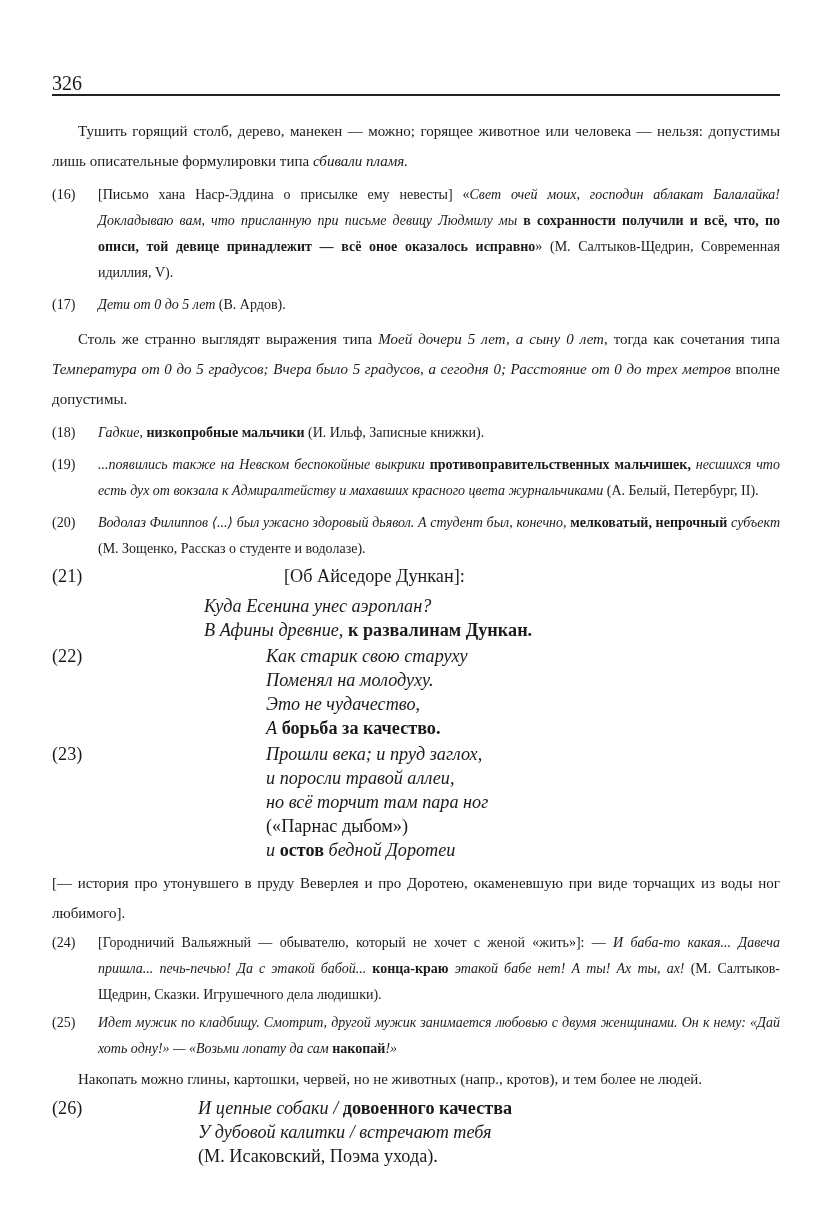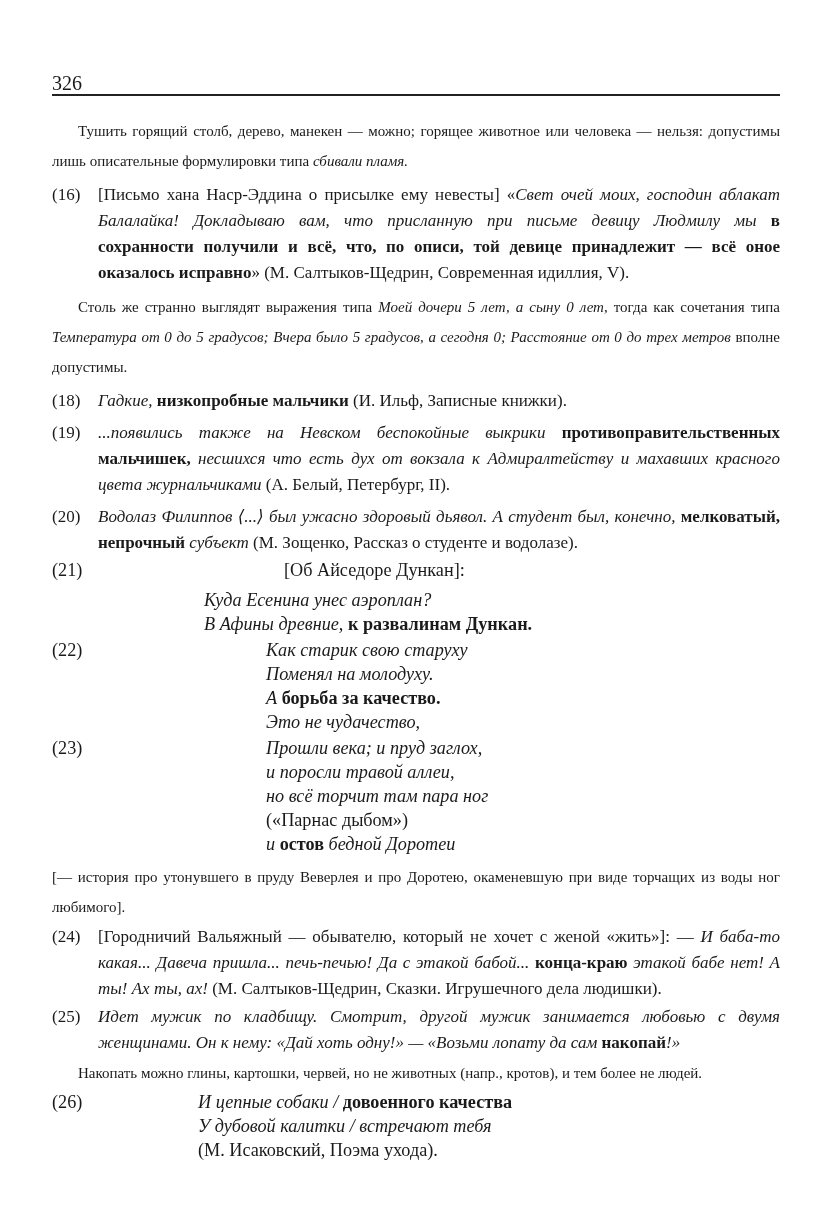--- a/index.html
+++ b/index.html
@@ -6,21 +6,21 @@
     body {
       width: 834px; height: 1230px; position: relative; overflow: hidden;
       font-family: "Liberation Serif", "DejaVu Serif", serif;
       color: #1a1a1a;
     }
     .page { position: absolute; left: 52px; top: 72px; width: 728px; }
     .header { position: relative; height: 22px; border-bottom: 2px solid #222; }
     .page-num { position: absolute; left: 0; top: 0; font-size: 20px; }
     .running-head { position: absolute; left: 0; right: 0; top: 0; text-align: center; font-style: italic; font-size: 16px; }
     .para { font-size: 15px; line-height: 30px; text-align: justify; text-indent: 26px; margin: 0; }
-    .ex { position: relative; padding-left: 46px; font-size: 17px; line-height: 26px; text-align: justify; margin: 0; }
+    .ex { position: relative; padding-left: 46px; font-size: 14px; line-height: 26px; text-align: justify; margin: 0; }
     .ex .num { position: absolute; left: 0; top: 0; }
     .verse-ex { position: relative; font-size: 18.2px; line-height: 24px; margin: 0; }
     .verse-ex .num { position: absolute; left: 0; top: 0; }
     .verse { display: block; }
     .i { font-style: italic; }
     .b { font-weight: bold; }
     .gap6 { margin-top: 6px; }
     .gap8 { margin-top: 2px; }
   </style>
 </head>
@@ -31,20 +31,23 @@
   <div class="header">
     <span class="page-num">326</span>
   </div>
 
   <p class="para" style="margin-top:20px;"><span>Тушить горящий столб, дерево, манекен — можно; горящее животное или человека — нельзя: допустимы лишь описательные формулировки типа </span><span class="i">сбивали пламя.</span></p>
 
   <p class="ex gap6">
     <span class="num">(16)</span><span>[Письмо хана Наср-Эддина о присылке ему невесты] «</span><span class="i">Свет очей моих, господин аблакат Балалайка! Докладываю вам, что присланную при письме девицу Людмилу мы </span><span class="b">в сохранности получили и всё, что, по описи, той девице принадлежит — всё оное оказалось исправно</span><span>» (М. Салтыков-Щедрин, Современная идиллия, V).</span>
   </p>
 
+  <p class="ex gap6">
+    <span class="num">(17)</span><span class="i">Дети от 0 до 5 лет</span><span> (В. Ардов).</span>
+  </p>
 
   <p class="para gap6"><span>Столь же странно выглядят выражения типа </span><span class="i">Моей дочери 5 лет, а сыну 0 лет</span><span>, тогда как сочетания типа </span><span class="i">Температура от 0 до 5 градусов; Вчера было 5 градусов, а сегодня 0; Расстояние от 0 до трех метров</span><span> вполне допустимы.</span></p>
 
   <p class="ex gap6">
     <span class="num">(18)</span><span class="i">Гадкие, </span><span class="b">низкопробные мальчики</span><span> (И. Ильф, Записные книжки).</span>
   </p>
 
   <p class="ex gap6">
     <span class="num">(19)</span><span class="i">...появились также на Невском беспокойные выкрики </span><span class="b">противоправительственных мальчишек,</span><span class="i"> несшихся что есть дух от вокзала к Адмиралтейству и махавших красного цвета журнальчиками</span><span> (А. Белый, Петербург, II).</span>
   </p>
@@ -57,22 +60,22 @@
     <span class="num">(21)</span>
     <span class="verse" style="padding-left:232px;">[Об Айседоре Дункан]:</span>
     <span class="verse i" style="padding-left:152px; margin-top:6px;">Куда Есенина унес аэроплан?</span>
     <span class="verse" style="padding-left:152px;"><span class="i">В Афины древние, </span><span class="b">к развалинам Дункан.</span></span>
   </div>
 
   <div class="verse-ex gap8">
     <span class="num">(22)</span>
     <span class="verse i" style="padding-left:214px;">Как старик свою старуху</span>
     <span class="verse i" style="padding-left:214px;">Поменял на молодуху.</span>
+    <span class="verse i" style="padding-left:214px;">Это не чудачество,</span>
     <span class="verse" style="padding-left:214px;"><span class="i">А </span><span class="b">борьба за качество.</span></span>
-    <span class="verse i" style="padding-left:214px;">Это не чудачество,</span>
   </div>
 
   <div class="verse-ex gap8">
     <span class="num">(23)</span>
     <span class="verse i" style="padding-left:214px;">Прошли века; и пруд заглох,</span>
     <span class="verse i" style="padding-left:214px;">и поросли травой аллеи,</span>
     <span class="verse i" style="padding-left:214px;">но всё торчит там пара ног</span>
     <span class="verse" style="padding-left:214px;">(«Парнас дыбом»)</span>
     <span class="verse" style="padding-left:214px;"><span class="i">и </span><span class="b">остов</span><span class="i"> бедной Доротеи</span></span>
   </div>

